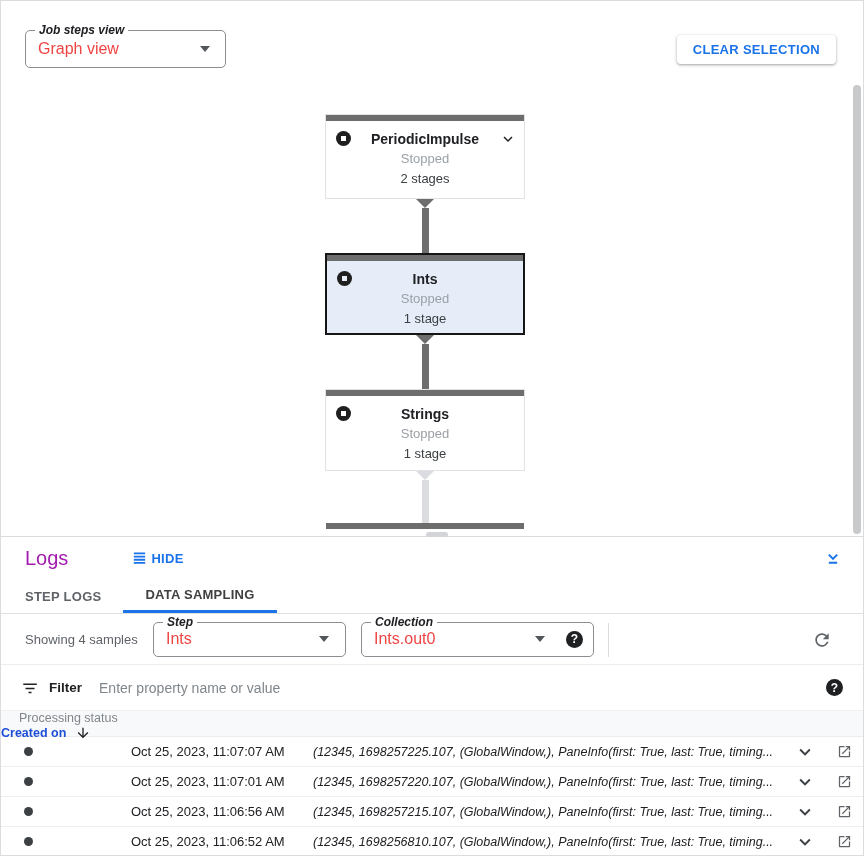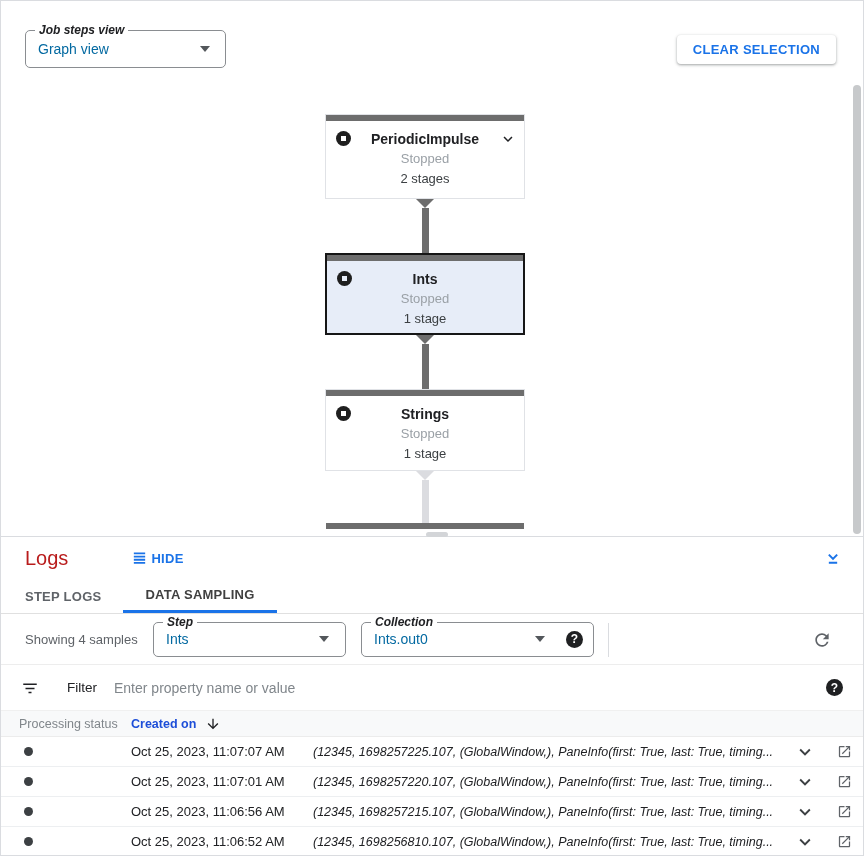--- a/index.html
+++ b/index.html
@@ -7,21 +7,21 @@
   .page { position:relative; width:864px; height:856px; background:#fff;
           border:1px solid #dadce0; overflow:hidden; }
 
   
   .graph-area { position:absolute; left:0; top:0; width:100%; height:535px; background:#fff; }
 
   .mselect { position:relative; border:1px solid #8a8d91; border-radius:5px;
              background:#fff; display:flex; align-items:center; cursor:pointer; }
   .mselect .flabel { position:absolute; top:-8px; left:9px; background:#fff; padding:0 4px;
              font-size:12px; font-weight:700; color:#202124; white-space:nowrap;font-style:italic; }
-  .mselect .val { padding-left:12px; font-size:14px; color:#0369a1; }
+  .mselect .val { padding-left:12px; font-size:16px; color:#ef4444; }
   .dd-arrow { position:absolute; width:0; height:0;
               border-left:5px solid transparent; border-right:5px solid transparent;
               border-top:6px solid #53575b; }
 
   .job-steps { position:absolute; left:24px; top:29px; width:201px; height:38px; }
   .job-steps .dd-arrow { right:15px; }
 
   .clear-btn { position:absolute; right:27px; top:34px; height:29px; padding:0 16px;
                background:#fff; border:none; border-radius:4px; color:#1a73e8;
                font-family:inherit; font-size:13px; font-weight:700; letter-spacing:.3px;
@@ -54,21 +54,21 @@
   .node4-strip { position:absolute; left:325px; top:522px; width:198px; height:6px; background:#6d6d6d; }
   .graph-scrollbar { position:absolute; right:2px; top:84px; width:8px; height:449px;
                      background:#c7c9cb; border-radius:4px; cursor:pointer; }
   .drag-pill { position:absolute; left:425px; top:531px; width:22px; height:5px;
                background:#d3d5d8; border-radius:3px; z-index:6; cursor:row-resize; }
 
   
   .logs-panel { position:absolute; left:0; top:535px; width:100%; height:321px;
                 background:#fff; border-top:1px solid #dadce0; }
   .logs-header { height:42px; display:flex; align-items:center; padding:0 20px 0 24px; }
-  .logs-title { font-size:20px; color:#b91c1c; }
+  .logs-title { font-size:20px; color:#a21caf; }
   .hide-btn { display:flex; align-items:center; gap:3px; margin-left:63px;
               color:#1a73e8; font-size:13px; font-weight:700; letter-spacing:.3px; cursor:pointer; }
   .collapse-btn { margin-left:auto; width:20px; height:20px; cursor:pointer; }
 
   .tabs { height:35px; display:flex; padding-left:24px; border-bottom:1px solid #e0e0e0; }
   .tab { display:flex; align-items:center; padding:0 22px; font-size:13px; font-weight:700;
          letter-spacing:.25px; color:#5f6368; cursor:pointer; }
   .tab.first { padding-left:0; }
   .tab.active { color:#404040; border-bottom:3px solid #1a73e8; }
 
@@ -82,27 +82,27 @@
   .help-icon { width:17px; height:17px; border-radius:50%; background:#1f2022; color:#fff;
                font-size:12px; font-weight:700; display:flex; align-items:center;
                justify-content:center; cursor:pointer; }
   .collection-select .help-icon { position:absolute; right:10px; top:8px; }
   .controls-divider { position:absolute; left:607px; top:9px; height:34px; width:1px; background:#dadce0; }
   .refresh-btn { position:absolute; right:31px; top:16px; width:20px; height:20px; cursor:pointer; }
 
   .filter-row { height:46px; display:flex; align-items:center;
                 padding:0 20px; border-bottom:1px solid #f0f0f0; }
   .filter-icon { width:18px; height:18px; }
-  .filter-label { margin-left:28px; font-size:13.5px; font-weight:400; color:#202124; }
+  .filter-label { margin-left:10px; font-size:13.5px; font-weight:700; color:#202124; }
   .filter-input { flex:1; margin-left:17px; border:none; outline:none; font-family:inherit;
                   font-size:14px; color:#202124; background:transparent; }
   .filter-input::placeholder { color:#80868b; }
 
-  .thead { height:26px; display:flex; align-items:center; background:#f8f9fa;
-           font-size:12.5px; border-bottom:1px solid #ececec; }
+  .thead { height:26px; display:flex; background:#f8f9fa;
+           font-size:12.5px; border-bottom:1px solid #ececec;flex-direction:column; }
   .c1 { width:130px; padding-left:18px; }
   .c2 { width:182px; }
   .c3 { flex:1; display:flex; align-items:center; }
   .thead .c1 { color:#80868b; }
   .thead .c2 { color:#1d4ed8; font-weight:700; display:flex; align-items:center; gap:9px; cursor:pointer; }
   .thead .c3 { color:#202124; font-weight:700; }
 
   .trow { height:30px; display:flex; align-items:center; border-bottom:1px solid #edeff1;
           font-size:13px; color:#202124; }
   .trow .c1 { padding-left:23px; }

